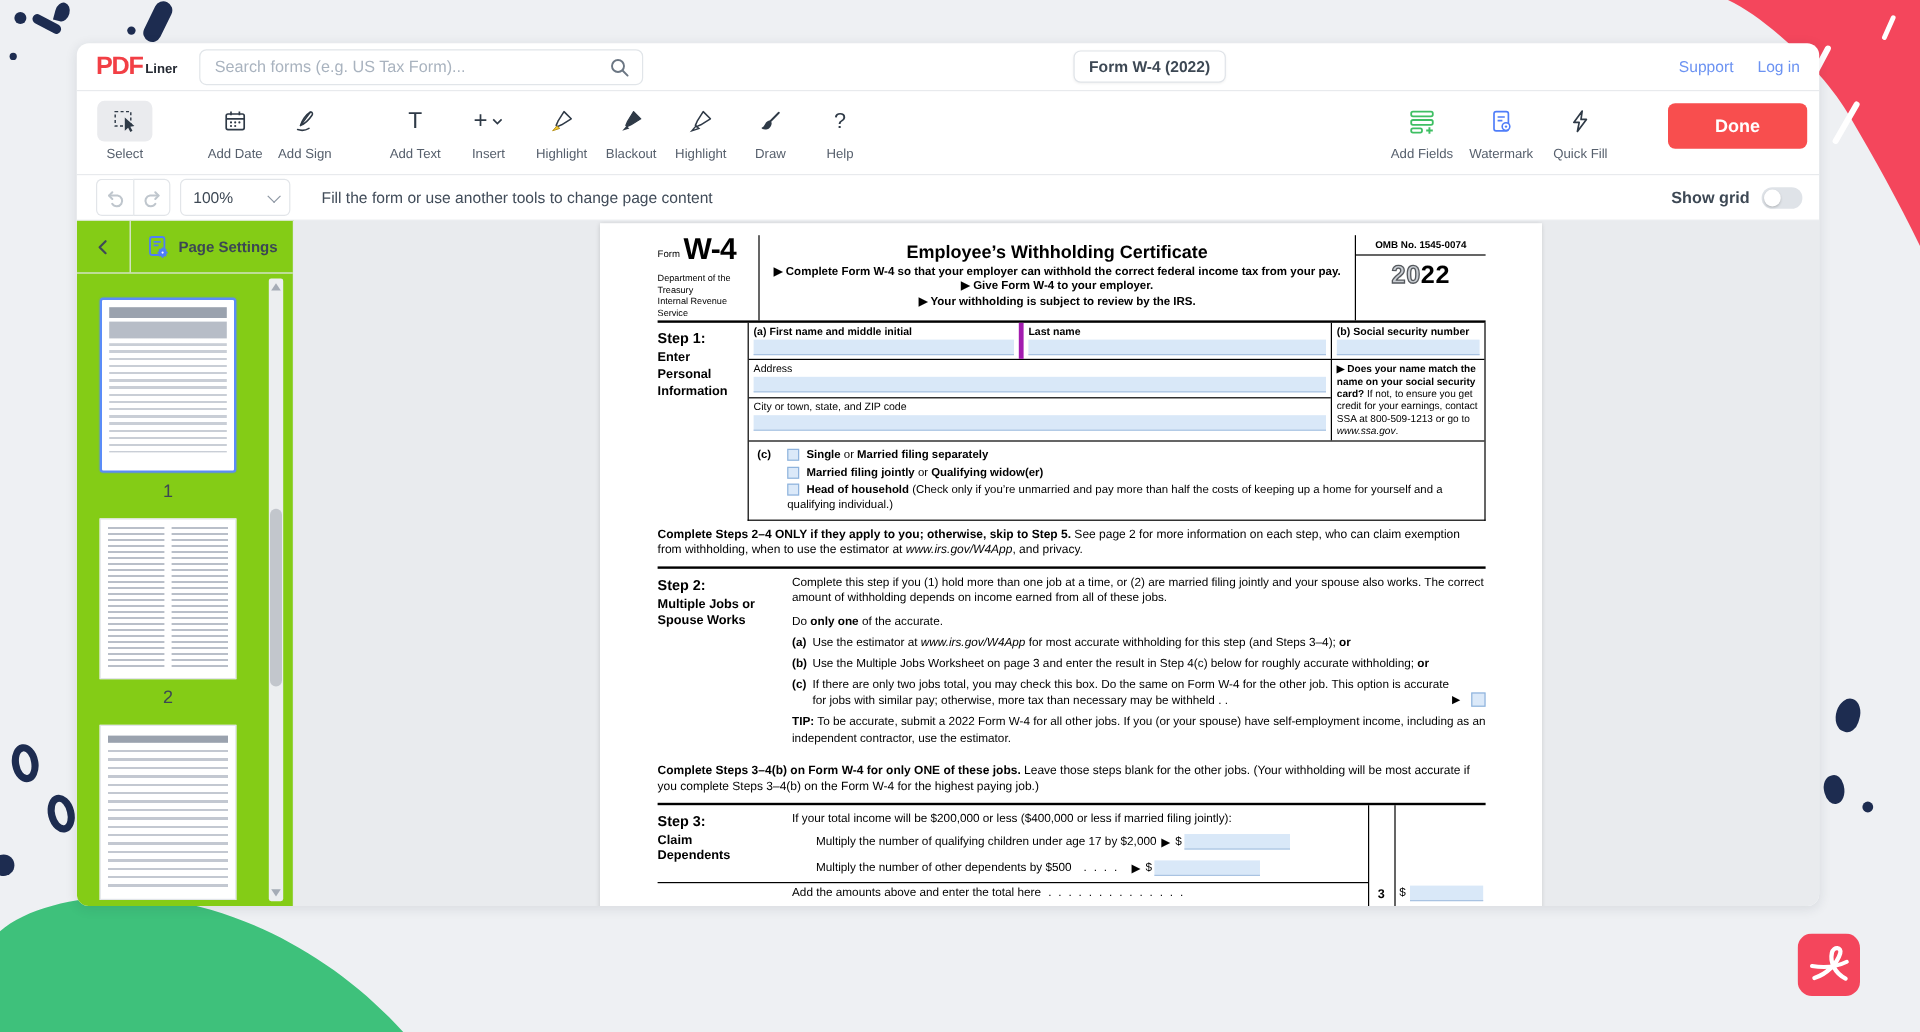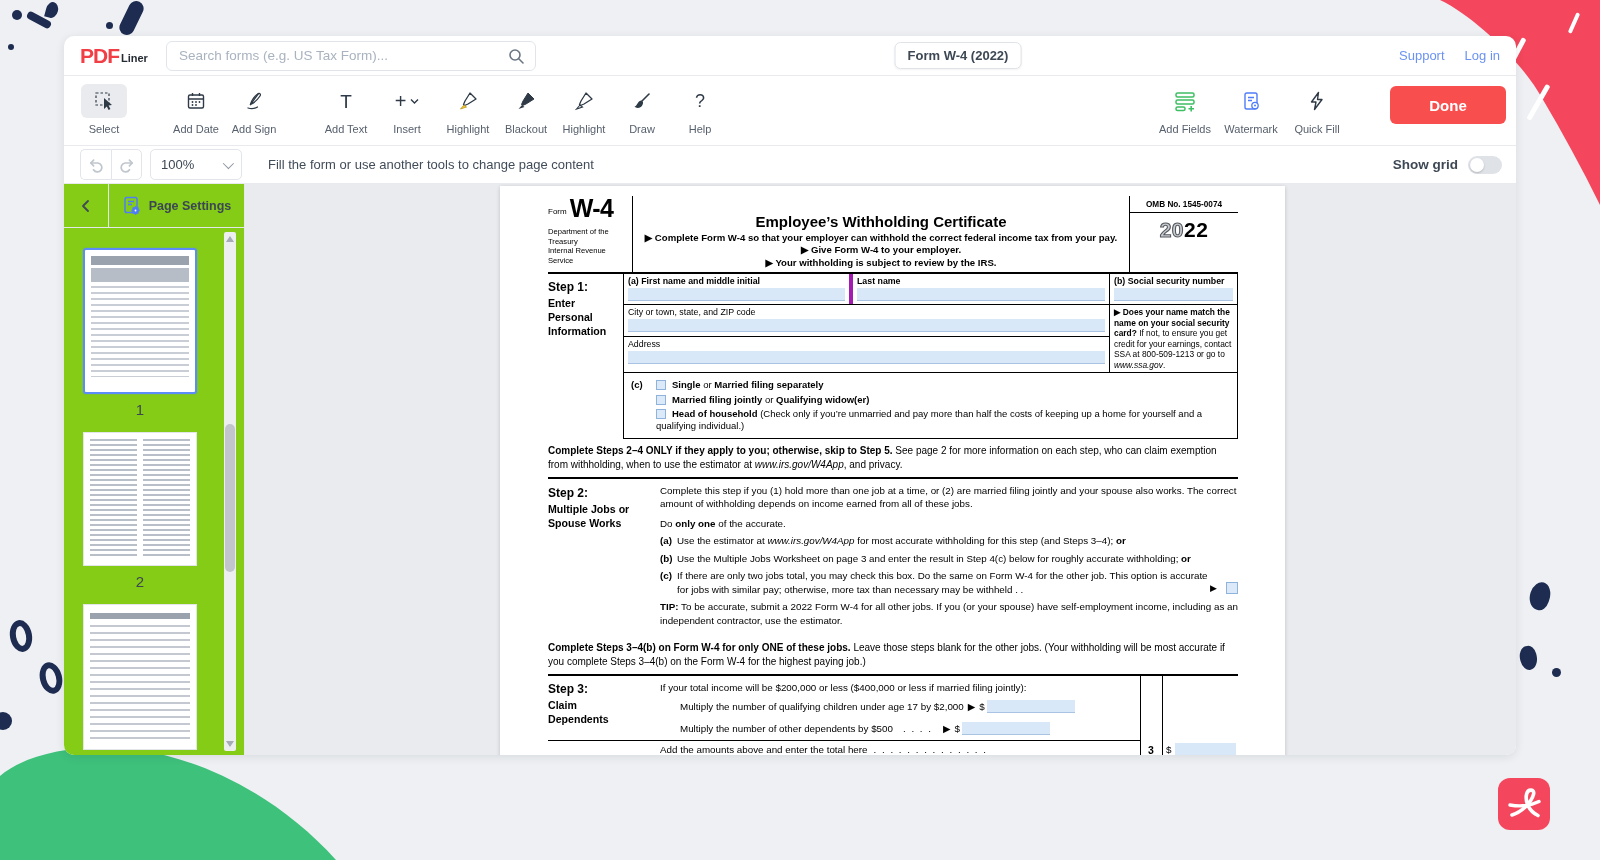--- a/index.html
+++ b/index.html
@@ -86,21 +86,21 @@
   .docpage{position:absolute;left:255px;top:2px;width:785px;height:575px;background:#fff;
     box-shadow:0 1px 4px rgba(0,0,0,.18);overflow:hidden;}
   .w4{padding:10px 47px 0 48px;color:#000;font-family:"Liberation Sans",sans-serif;}
   .fhead{display:flex;border-bottom:2.5px solid #000;}
   .fh-left{width:84px;padding:2px 4px 2px 0;}
   .fh-name{display:flex;align-items:flex-end;gap:3px;}
   .fh-form{font-size:8px;padding-bottom:3px;}
   .fh-w4{font-size:25px;font-weight:800;letter-spacing:-.5px;line-height:.85;}
   .fh-dept{font-size:7.6px;line-height:1.25;margin-top:8px;}
   .fh-mid{flex:1;border-left:1.5px solid #000;border-right:1px solid #000;text-align:center;padding:1px 8px 3px;}
-  .fh-title{font-size:15px;font-weight:800;margin-top:16px;}
+  .fh-title{font-size:15px;font-weight:800;margin-top:5px;}
   .fh-bullets{font-size:9.6px;font-weight:700;line-height:1.3;margin-top:2px;}
   .fh-right{width:108px;text-align:center;display:flex;flex-direction:column;}
   .fh-omb{font-size:8.2px;font-weight:700;padding:4px 0 3px;border-bottom:1px solid #000;}
   .fh-year{font-size:21px;margin-top:5px;letter-spacing:.5px;}
   .yr-o{font-weight:700;color:#c9cdd2;-webkit-text-stroke:1.1px #55595e;}
   .yr-s{font-weight:800;}
   
   .s1{display:flex;}
   .stepnum{font-size:12px;font-weight:800;}
   .steptitle{font-size:10.6px;font-weight:800;line-height:1.3;margin-top:3px;}
@@ -468,25 +468,25 @@
                   <div class="bluefield"></div>
                 </div>
                 <div class="cell c-ssn">
                   <div class="cl">(b)   Social security number</div>
                   <div class="bluefield"></div>
                 </div>
               </div>
               <div class="r23">
                 <div class="addr-city">
                   <div class="rowfield">
-                    <div class="cl" style="font-weight:400;">City or town, state, and ZIP code</div>
+                    <div class="cl" style="font-weight:400;">Address</div>
                     <div class="bluefield"></div>
                   </div>
                   <div class="rowfield">
-                    <div class="cl" style="font-weight:400;">Address</div>
+                    <div class="cl" style="font-weight:400;">City or town, state, and ZIP code</div>
                     <div class="bluefield"></div>
                   </div>
                 </div>
                 <div class="ssa"><span style="font-weight: bold;">▶ Does your name match the name on your social security card?</span><span> If not, to ensure you get credit for your earnings, contact SSA at 800-509-1213 or go to </span><span style="font-style: italic;">www.ssa.gov</span><span>.</span></div>
               </div>
               <div class="r4">
                 <div class="opt">
                   <span class="clabel">(c)</span>
                   <span class="cbx"></span><span><span style="font-weight: bold;">Single</span><span> or </span><span style="font-weight: bold;">Married filing separately</span></span>
                 </div>

